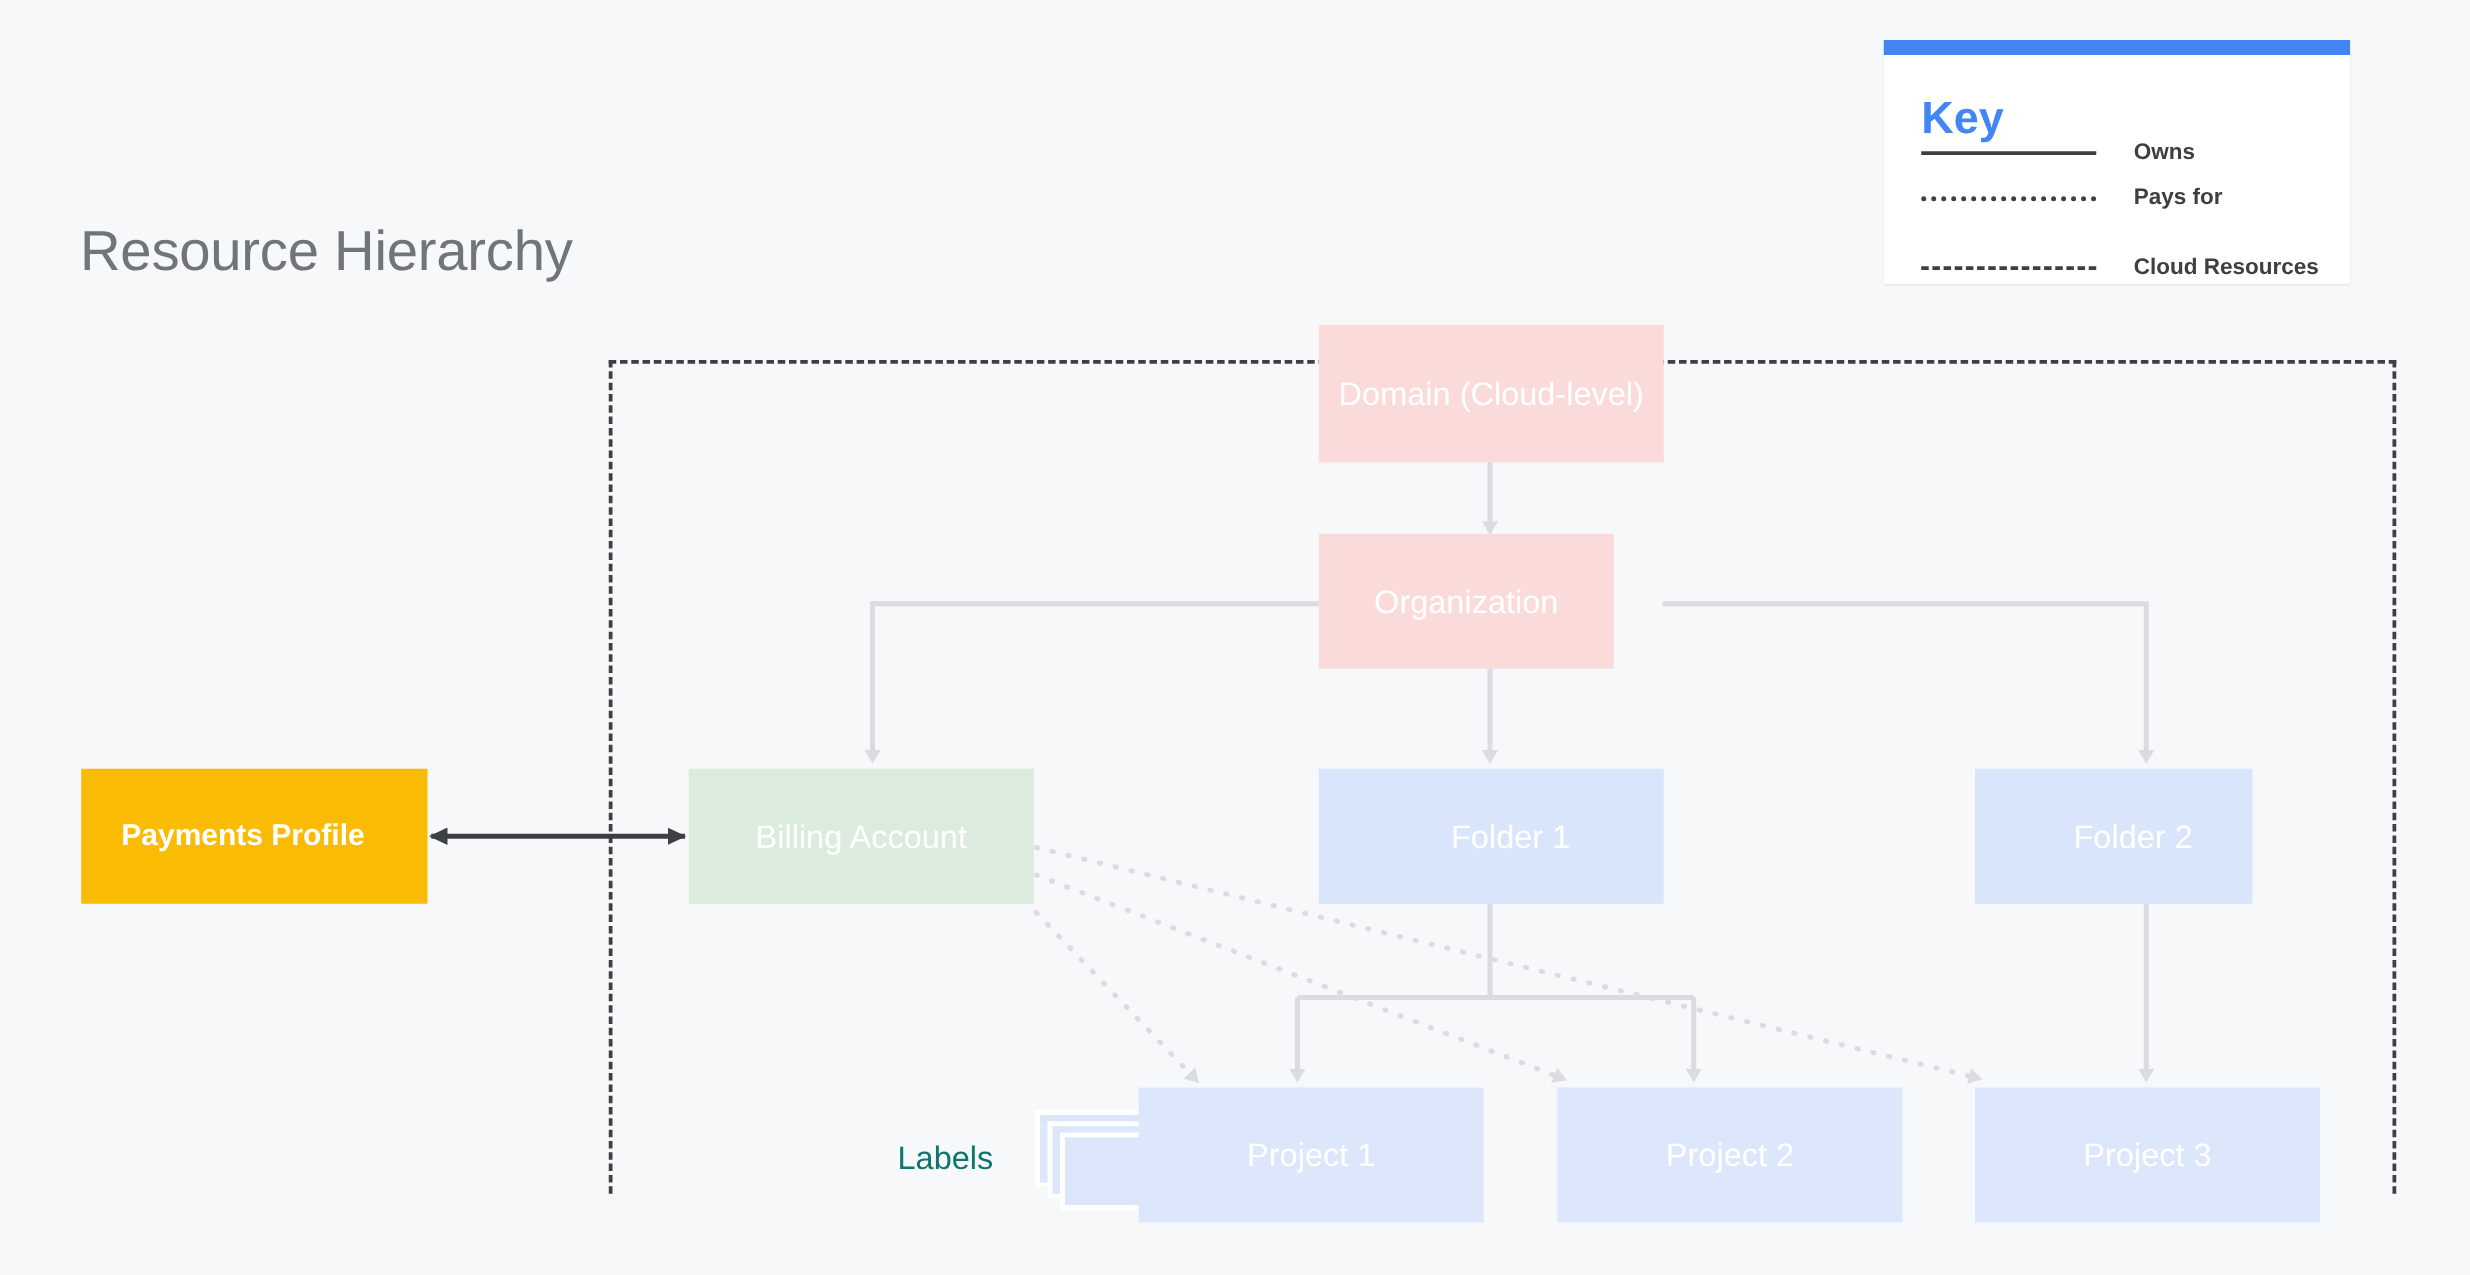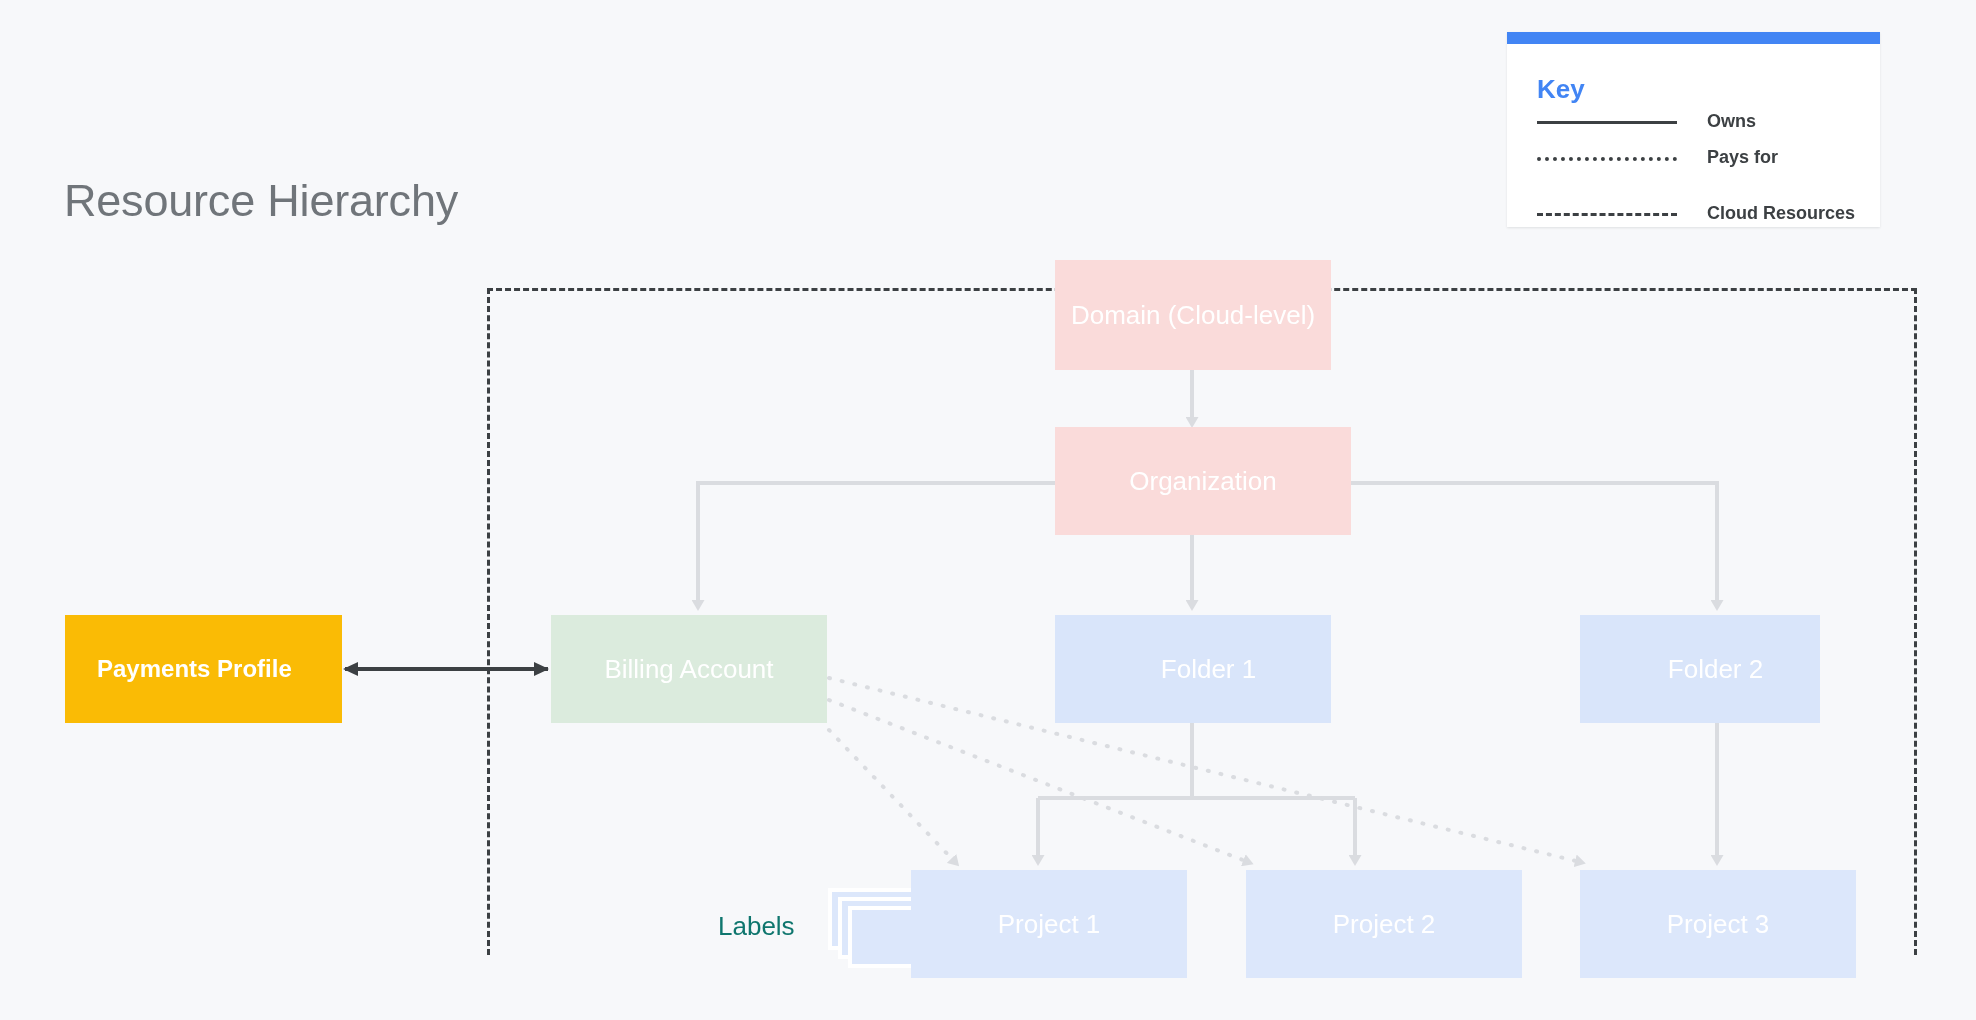--- a/index.html
+++ b/index.html
@@ -47,21 +47,21 @@
     left: 0;
     top: 0;
     width: 373px;
     height: 12px;
     background: #4285F4;
   }
   .key-title {
     position: absolute;
     left: 30px;
     top: 44px;
-    font-size: 26px;
+    font-size: 36px;
     font-weight: 700;
     color: #4285F4;
     line-height: 1;
   }
   .key-rows {
     position: absolute;
     left: 0;
     top: 78px;
     width: 373px;
   }
@@ -244,29 +244,29 @@
       <line x1="829" y1="678" x2="1580" y2="862" stroke="#DADCE0" stroke-width="4" stroke-dasharray="1 12" stroke-linecap="round" marker-end="url(#ah-gray)"></line>
     </g>
 
     <g>
       <line x1="345" y1="669" x2="548" y2="669" stroke="#3C4043" stroke-width="4" marker-start="url(#ah-dark-start)" marker-end="url(#ah-dark-end)"></line>
     </g>
   </svg>
 
   <div class="node domain" style="left:1055px; top:235px; width:276px; height:110px;">Domain (Cloud-level)</div>
 
-  <div class="node org" style="left:1055px; top:427px; width:296px; height:108px;">Organization</div>
+  <div class="node org" style="left:1055px; top:427px; width:236px; height:108px;">Organization</div>
 
   <div class="node payments" style="left:65px; top:615px; width:277px; height:108px;">Payments Profile</div>
 
   <div class="node billing" style="left:551px; top:615px; width:276px; height:108px;">Billing Account</div>
 
   <div class="node folder" style="left:1055px; top:615px; width:276px; height:108px;">Folder 1</div>
 
-  <div class="node folder" style="left:1580px; top:615px; width:240px; height:108px;">Folder 2</div>
+  <div class="node folder" style="left:1580px; top:615px; width:222px; height:108px;">Folder 2</div>
 
   <div class="labels-text">Labels</div>
   <div class="label-stack">
     <div class="label-card c1"></div>
     <div class="label-card c2"></div>
     <div class="label-card c3"></div>
   </div>
 
   <div class="node project" style="left:911px; top:870px; width:276px; height:108px;">Project 1</div>
 

